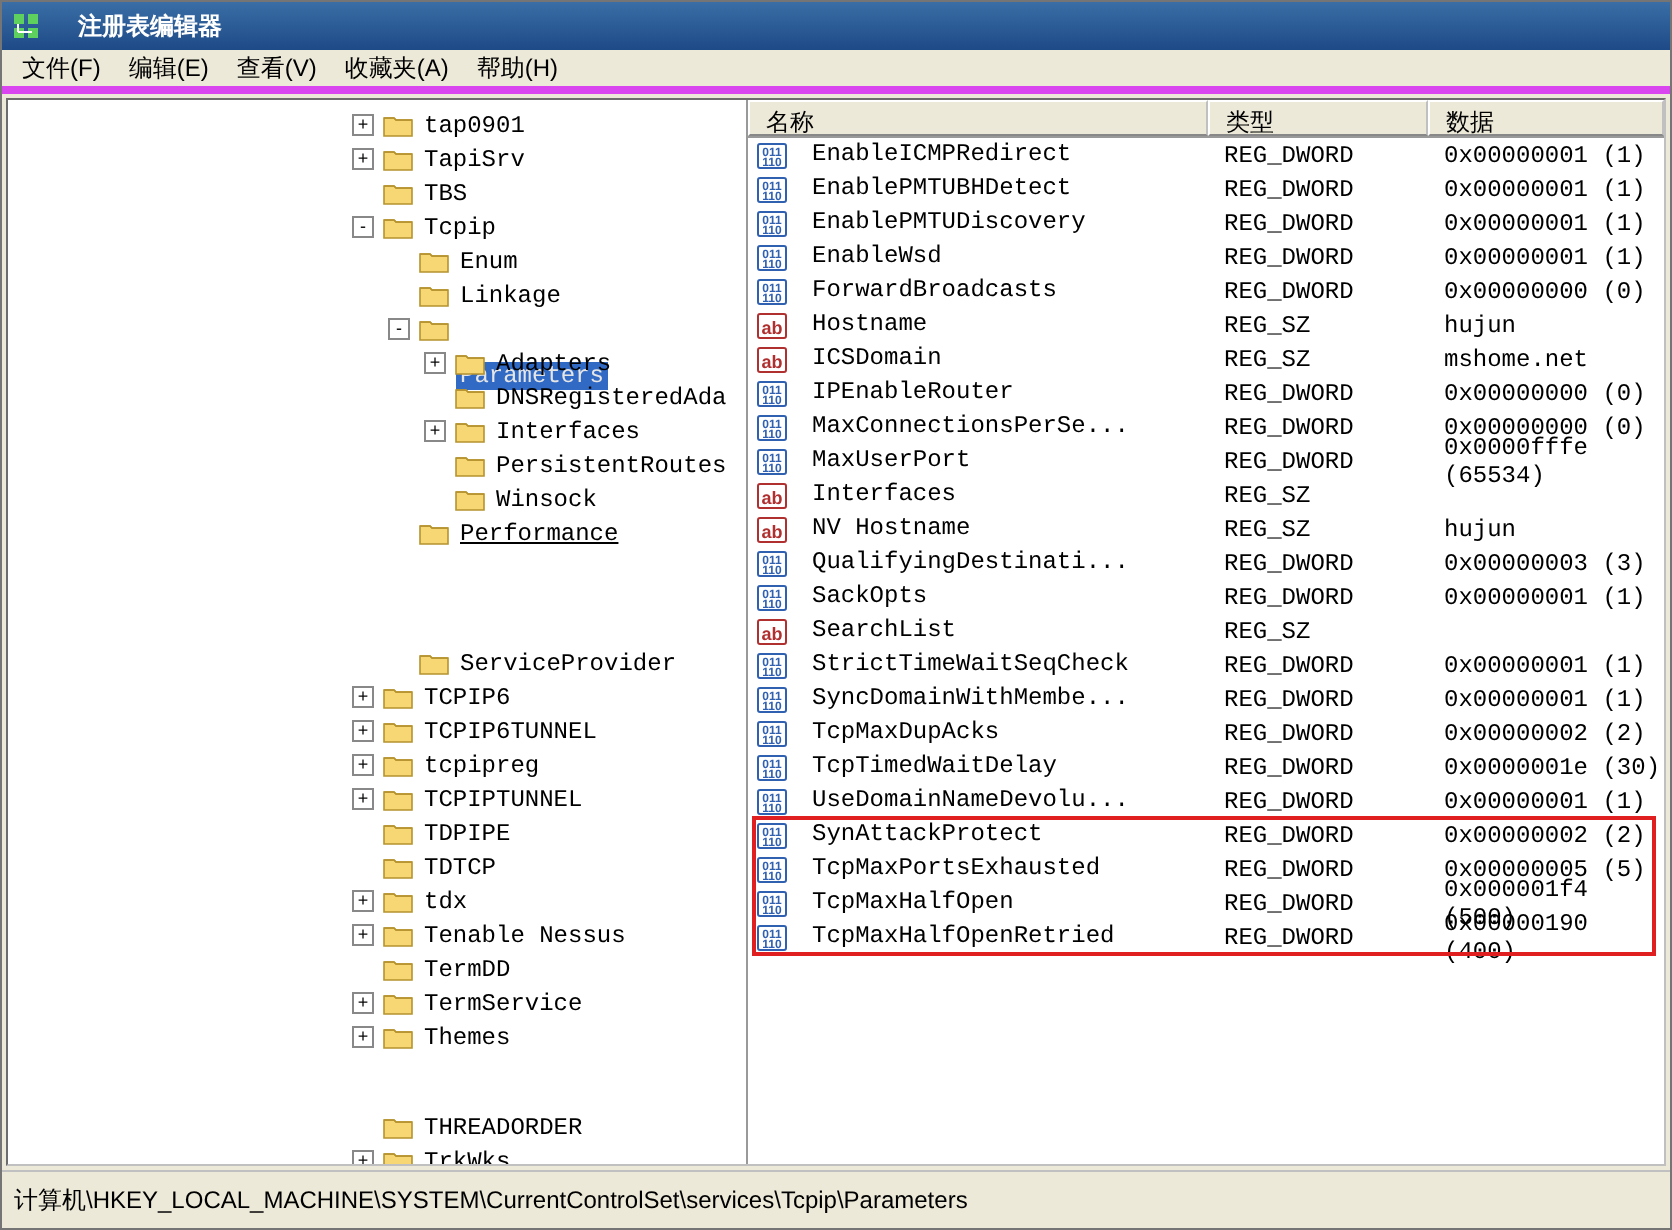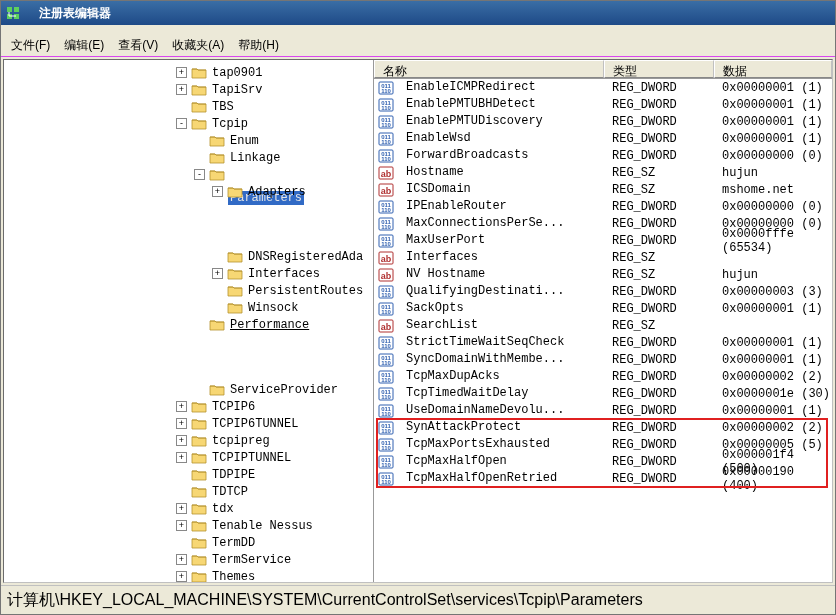--- a/index.html
+++ b/index.html
@@ -23,26 +23,26 @@
     align-items: center;
     padding: 0 4px;
     gap: 18px;
   }
   .titlebar-icon {
     width: 16px; height: 16px;
     display: inline-flex; align-items: center; justify-content: center;
   }
   .menubar {
     background: #ece9d8;
-    height: 32px;
+    height: 22px;
     display: flex;
-    align-items: flex-end;
+    align-items: center;
     padding: 0 4px;
     gap: 2px;
-    border-bottom: 1px solid #d946ef;
+    border-bottom: 4px solid #d946ef;
   }
   .menubar .menu-item {
     padding: 2px 6px;
     cursor: default;
   }
   .content {
     flex: 1;
     display: flex;
     background: #fff;
     border: 1px inset #c0c0c0;
@@ -105,21 +105,21 @@
     border: 2px solid #e02020;
     pointer-events: none;
     left: 2px;
     right: 4px;
   }
   .statusbar {
     height: 20px;
     background: #ece9d8;
     border-top: 1px solid #c0c0c0;
     padding: 14px 6px;
-    font-size: 16px;
+    font-size: 12px;
     display:flex; align-items:center;
   }
   
   .tree {
     padding: 4px 2px;
     font-family: "Courier New", monospace;
     font-size: 12px;
     color: #000;
     white-space: nowrap;
   }
@@ -259,21 +259,21 @@
         <div class="tree-row" style="padding-left: 206px;">
           <span class="toggle">+</span>
           <span class="folder-icon">
             <svg width="16" height="14" viewBox="0 0 16 14">
               <path d="M1 3 L1 12 L15 12 L15 4 L7 4 L6 3 Z" fill="#f7d774" stroke="#b5932e" stroke-width="0.8"></path>
               <path d="M1 3 L6 3 L7 4 L15 4" fill="none" stroke="#b5932e" stroke-width="0.8"></path>
             </svg>
           </span>
           <span class="tree-label">Adapters</span>
         </div>
-        <div class="tree-row" style="padding-left: 206px; margin-top: 48px;">
+        <div class="tree-row" style="padding-left: 206px;">
           <span class="toggle blank"></span>
           <span class="folder-icon">
             <svg width="16" height="14" viewBox="0 0 16 14">
               <path d="M1 3 L1 12 L15 12 L15 4 L7 4 L6 3 Z" fill="#f7d774" stroke="#b5932e" stroke-width="0.8"></path>
               <path d="M1 3 L6 3 L7 4 L15 4" fill="none" stroke="#b5932e" stroke-width="0.8"></path>
             </svg>
           </span>
           <span class="tree-label">DNSRegisteredAda</span>
         </div>
         <div class="tree-row" style="padding-left: 206px;">

